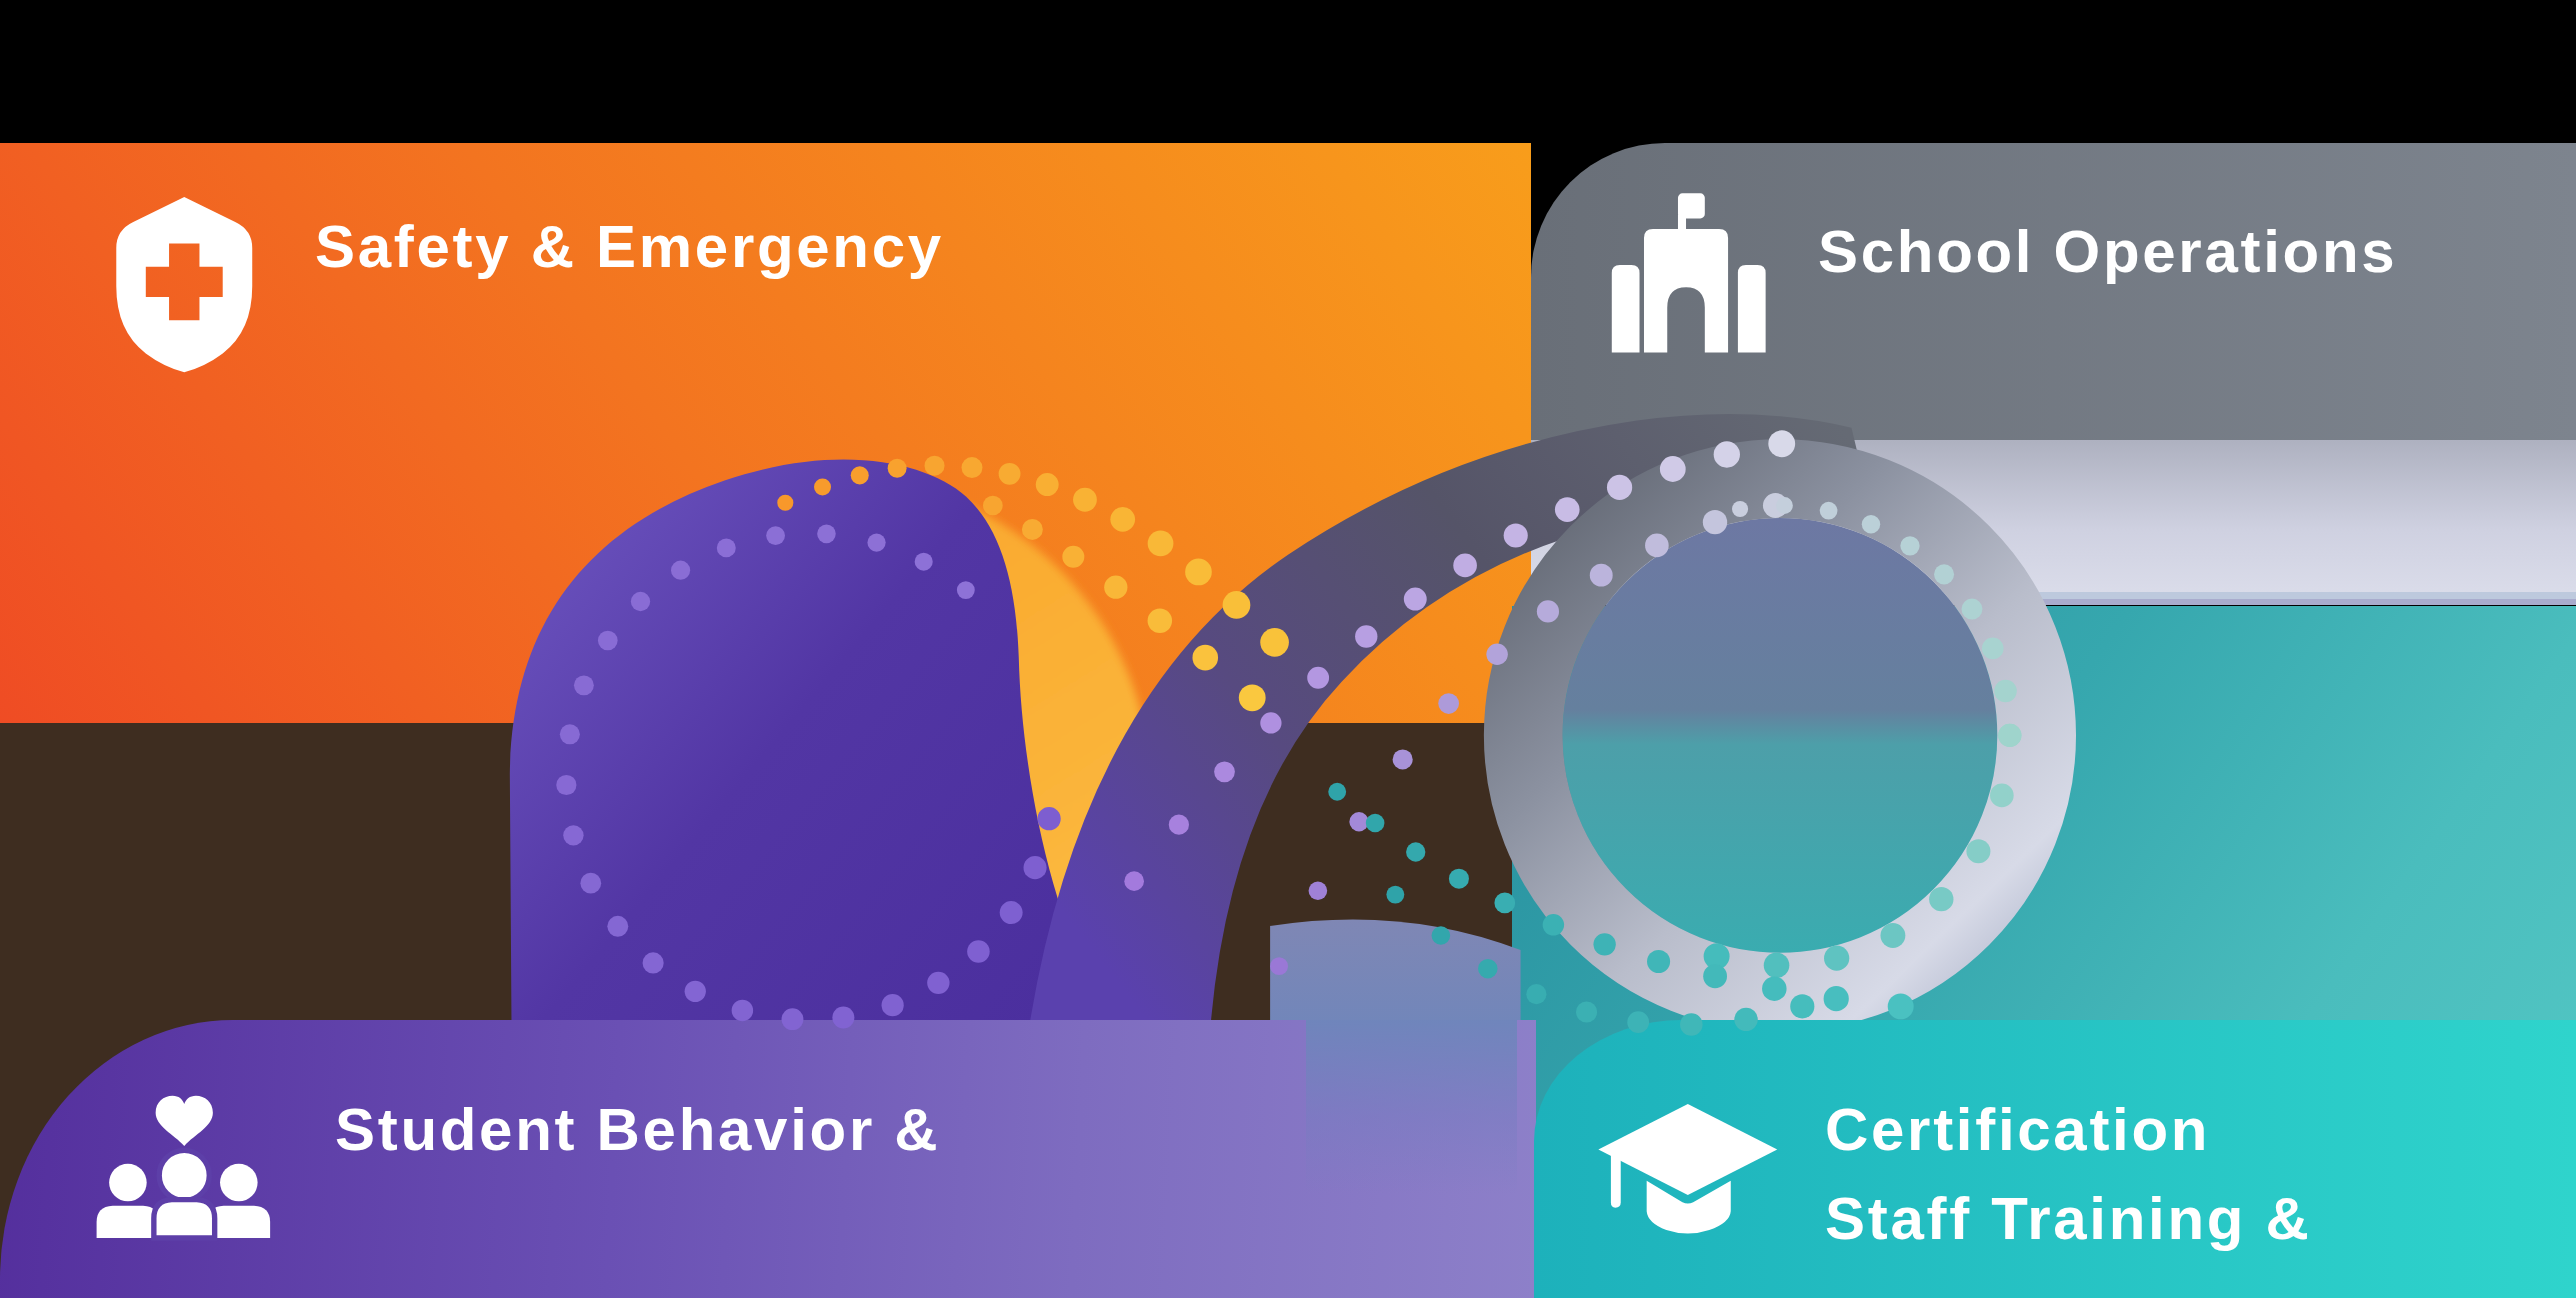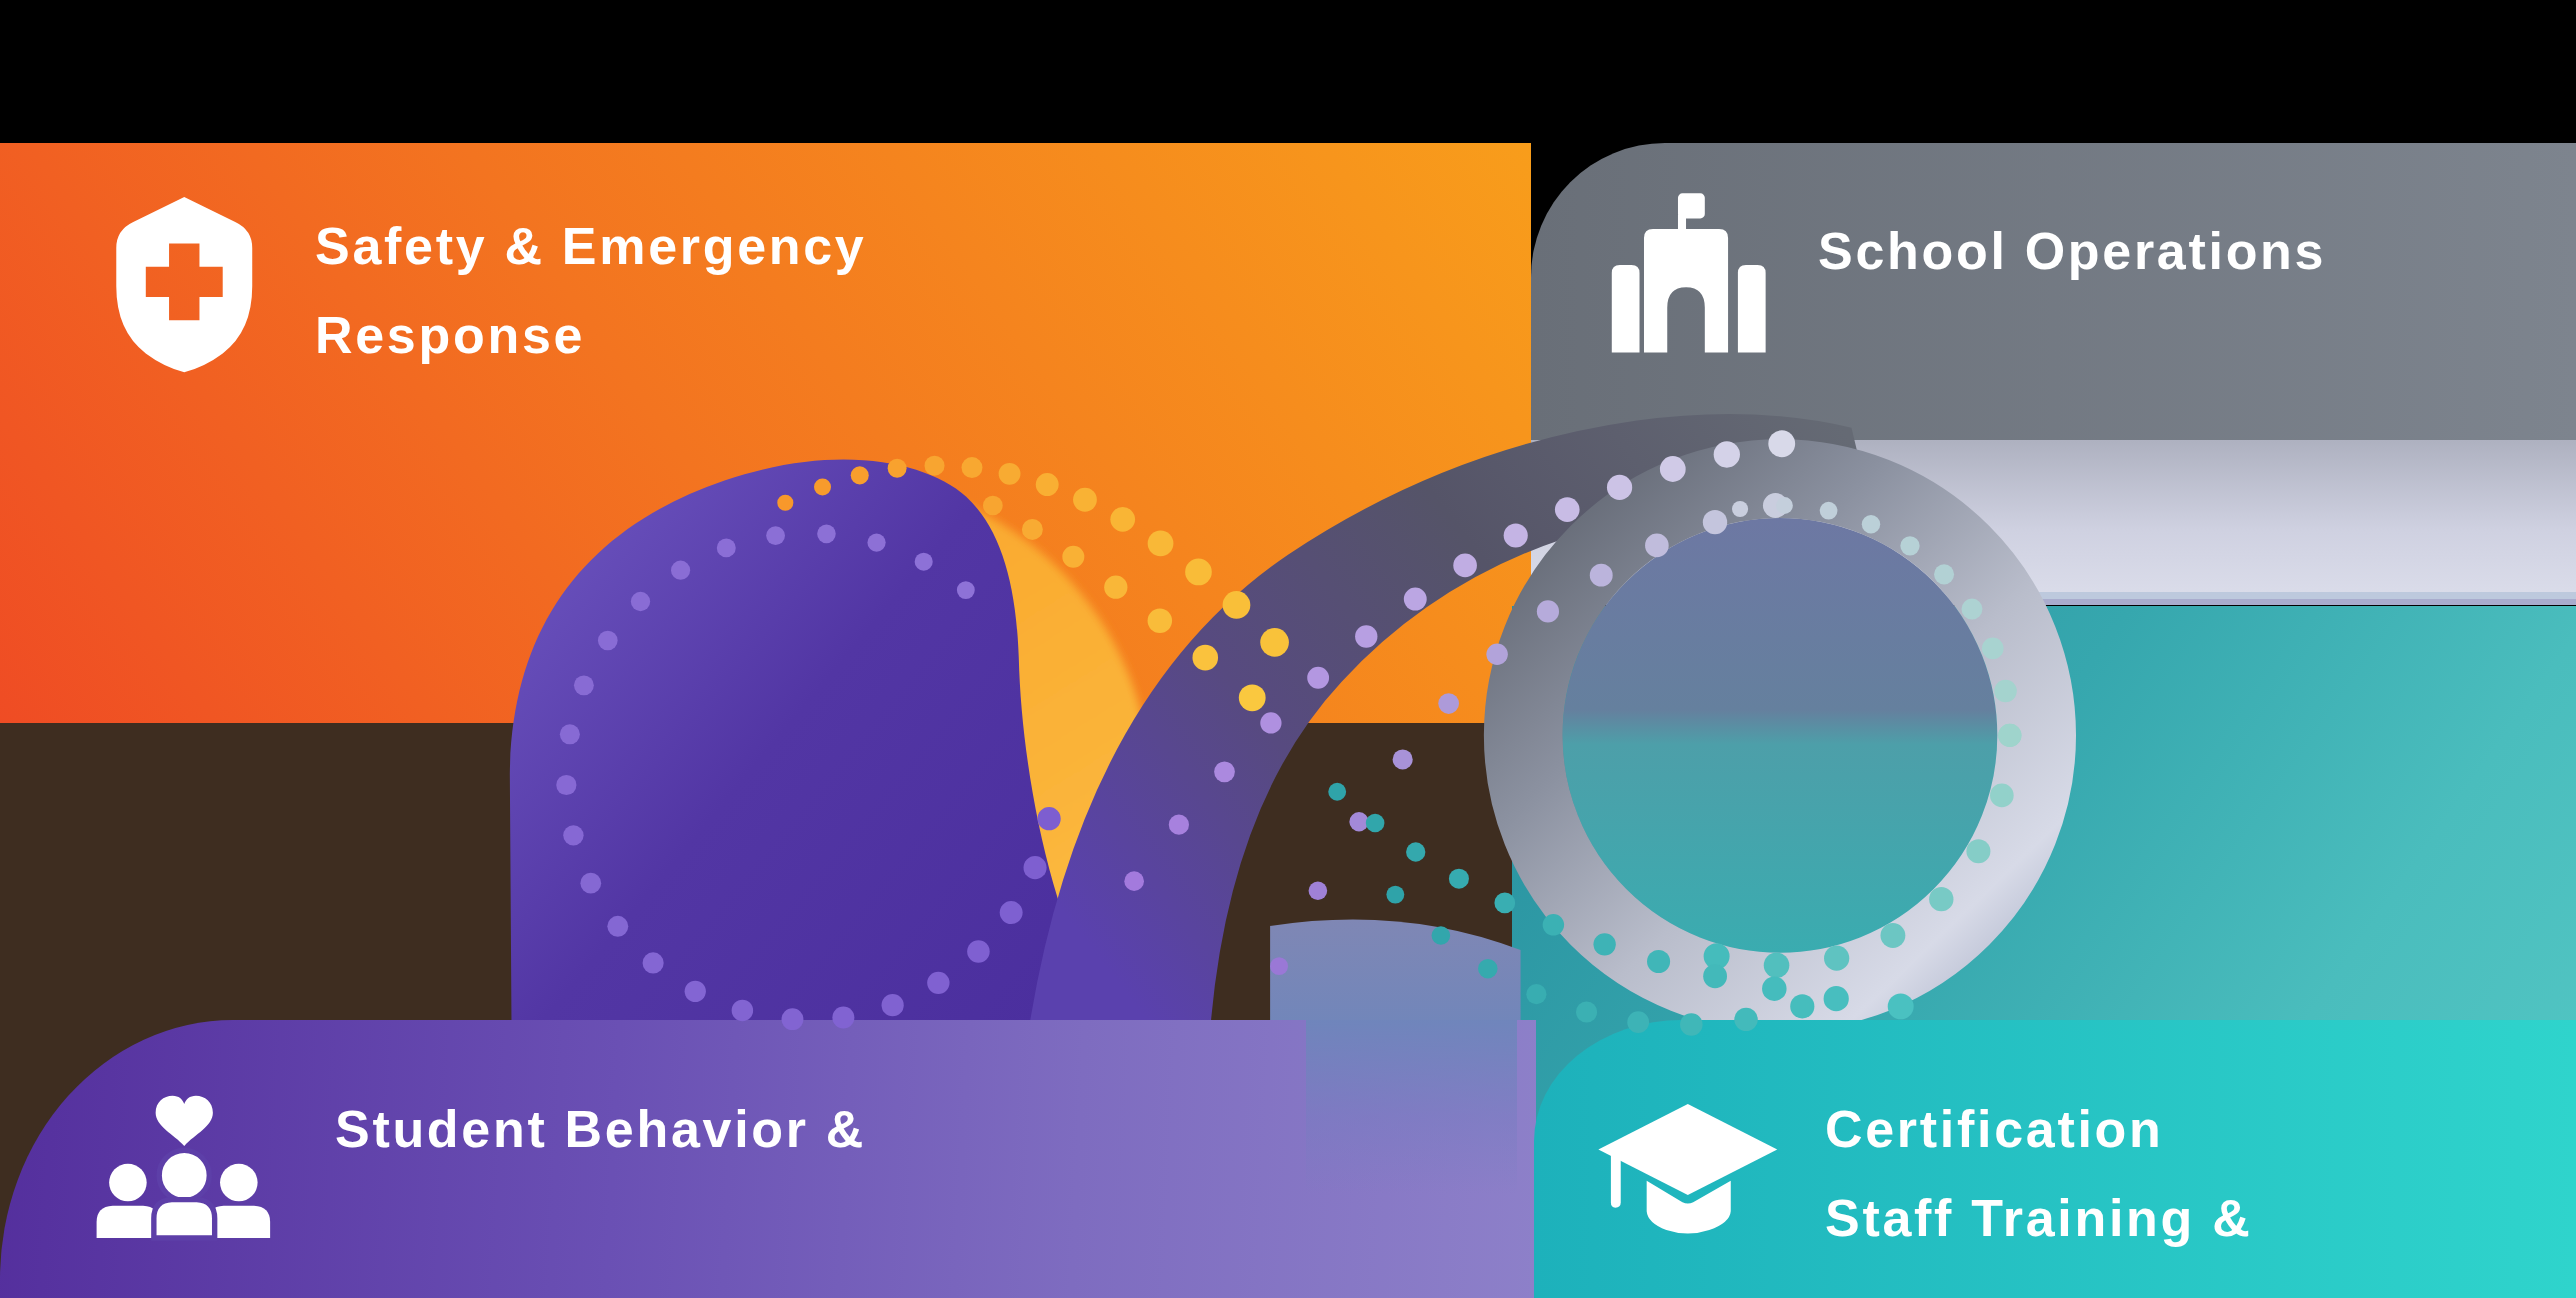--- a/index.html
+++ b/index.html
@@ -21,21 +21,21 @@
   .panel-purple{left:0;top:1020px;width:1536px;height:279px;
     border-radius:233px 0 0 0 / 259px 0 0 0;
     background:linear-gradient(93deg,#542f9d 0%,#6a50b4 40%,#7e6cc0 70%,#8d80c9 100%);}
   .panel-tealbr{left:1534px;top:1020px;width:1042px;height:279px;
     border-radius:148px 0 0 0 / 121px 0 0 0;
     background:linear-gradient(90deg,#1db1bb,#2fd4cc);}
   .tail{left:1306px;top:1020px;width:211px;height:174px;
     background:linear-gradient(180deg,rgba(110,134,187,.95),rgba(118,125,192,.5) 55%,rgba(130,125,200,0));}
   svg.layer{position:absolute;left:0;top:0;pointer-events:none;}
   
-  .title{position:absolute;color:#fff;font-weight:700;font-size:52px;line-height:89px;
+  .title{position:absolute;color:#fff;font-weight:700;font-size:60px;line-height:89px;
          letter-spacing:2.7px;white-space:nowrap;}
   .t-safety{left:315px;top:202px;}
   .t-operations{left:1818px;top:207px;}
   .t-behavior{left:315px;top:1085px;margin-left:20px;}
   .t-training{left:1825px;top:1085px;}
 </style>
 </head>
 <body>
 
 <div class="stage">
@@ -244,21 +244,20 @@
     <g fill="#ffffff">
       <path d="M1841 1320 L1841 1354 Q1842 1367 1863 1375 Q1887 1383 1911 1375
                Q1934 1367 1935 1354 L1935 1320 L1893 1344 Q1887 1347 1881 1344 Z"></path>
       <path d="M1787 1285 L1887 1234 L1987 1285 L1887 1336 Z"></path>
       <path d="M1801 1288 L1812 1288 L1812 1344 Q1812 1350 1806 1350 Q1801 1350 1801 1344 Z"></path>
     </g>
   </svg>
 
   <div class="title t-safety">
     <div>Safety &amp; Emergency</div>
-    <div>Response</div>
   </div>
   <div class="title t-operations">
     <div>School Operations</div>
   </div>
   <div class="title t-behavior">
     <div>Student Behavior &amp;</div>
   </div>
   <div class="title t-training">
     <div>Certification</div>
     <div>Staff Training &amp;</div>

